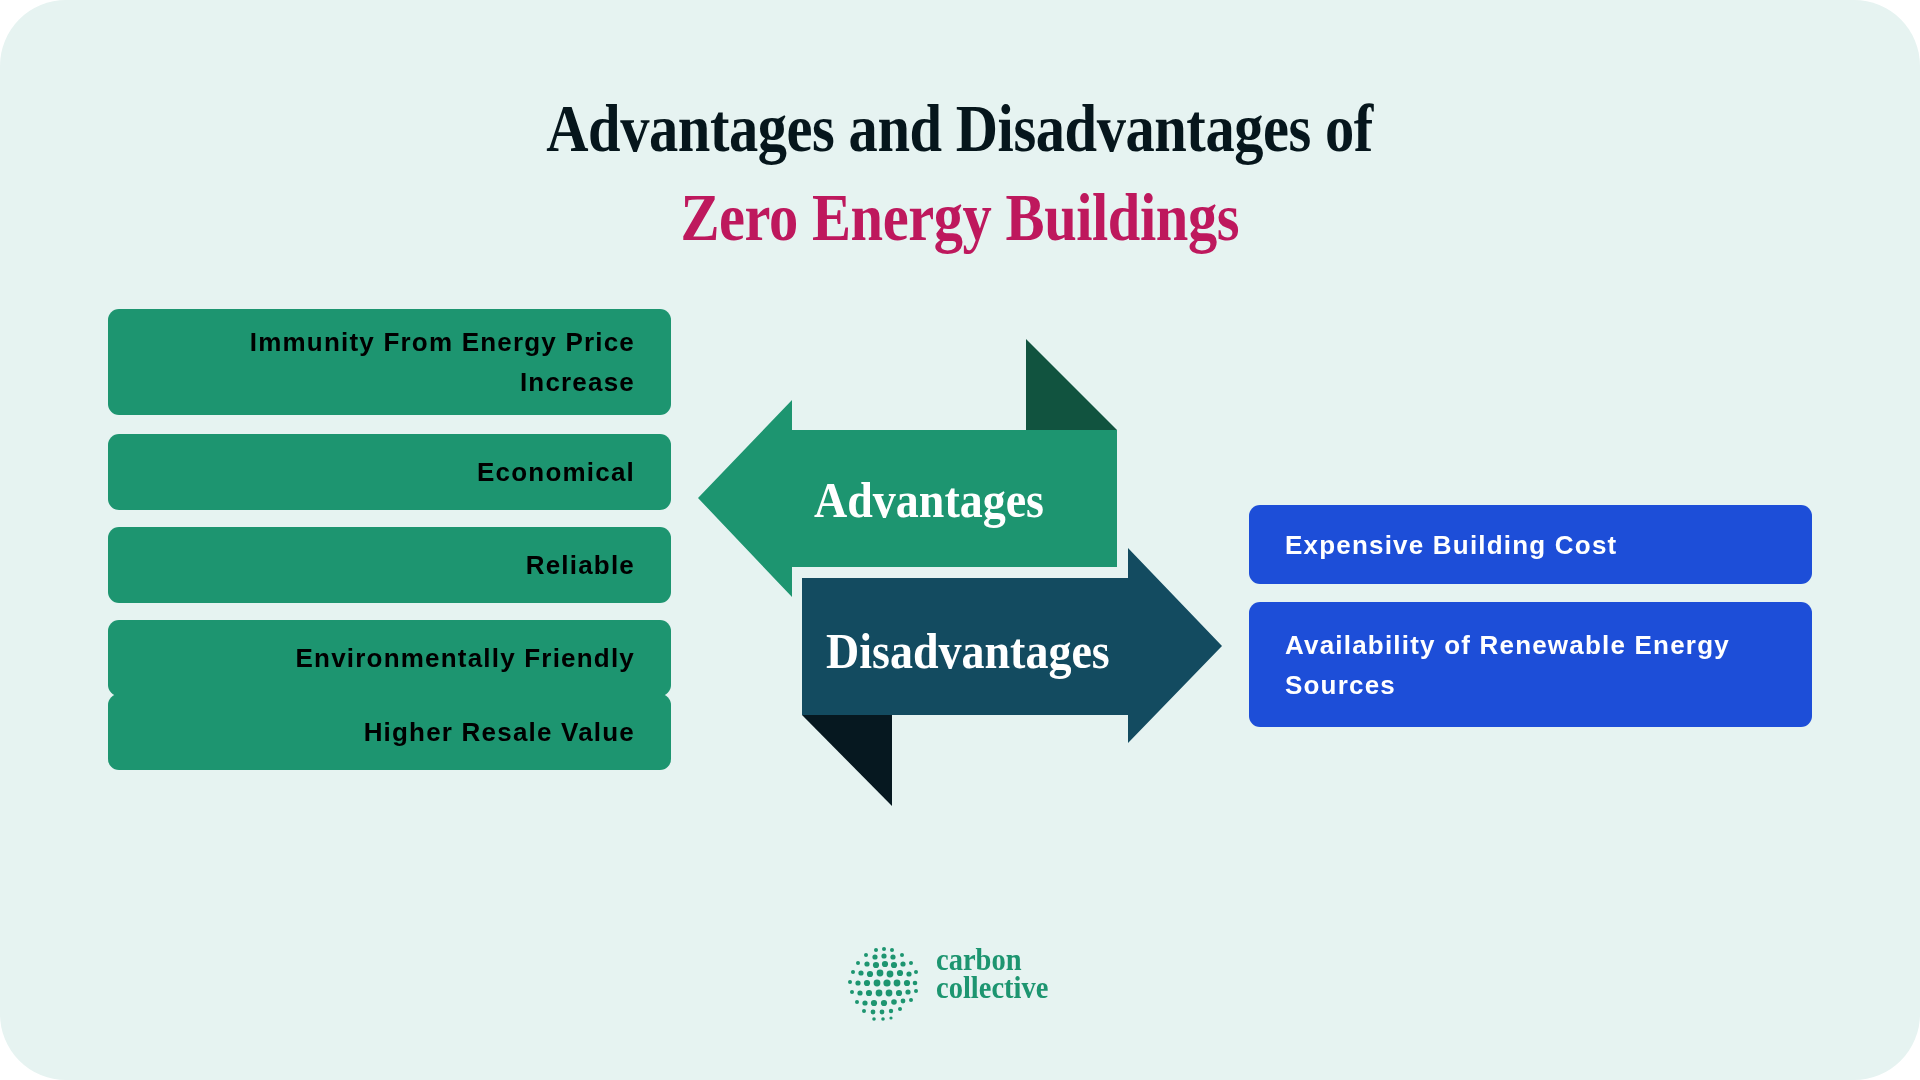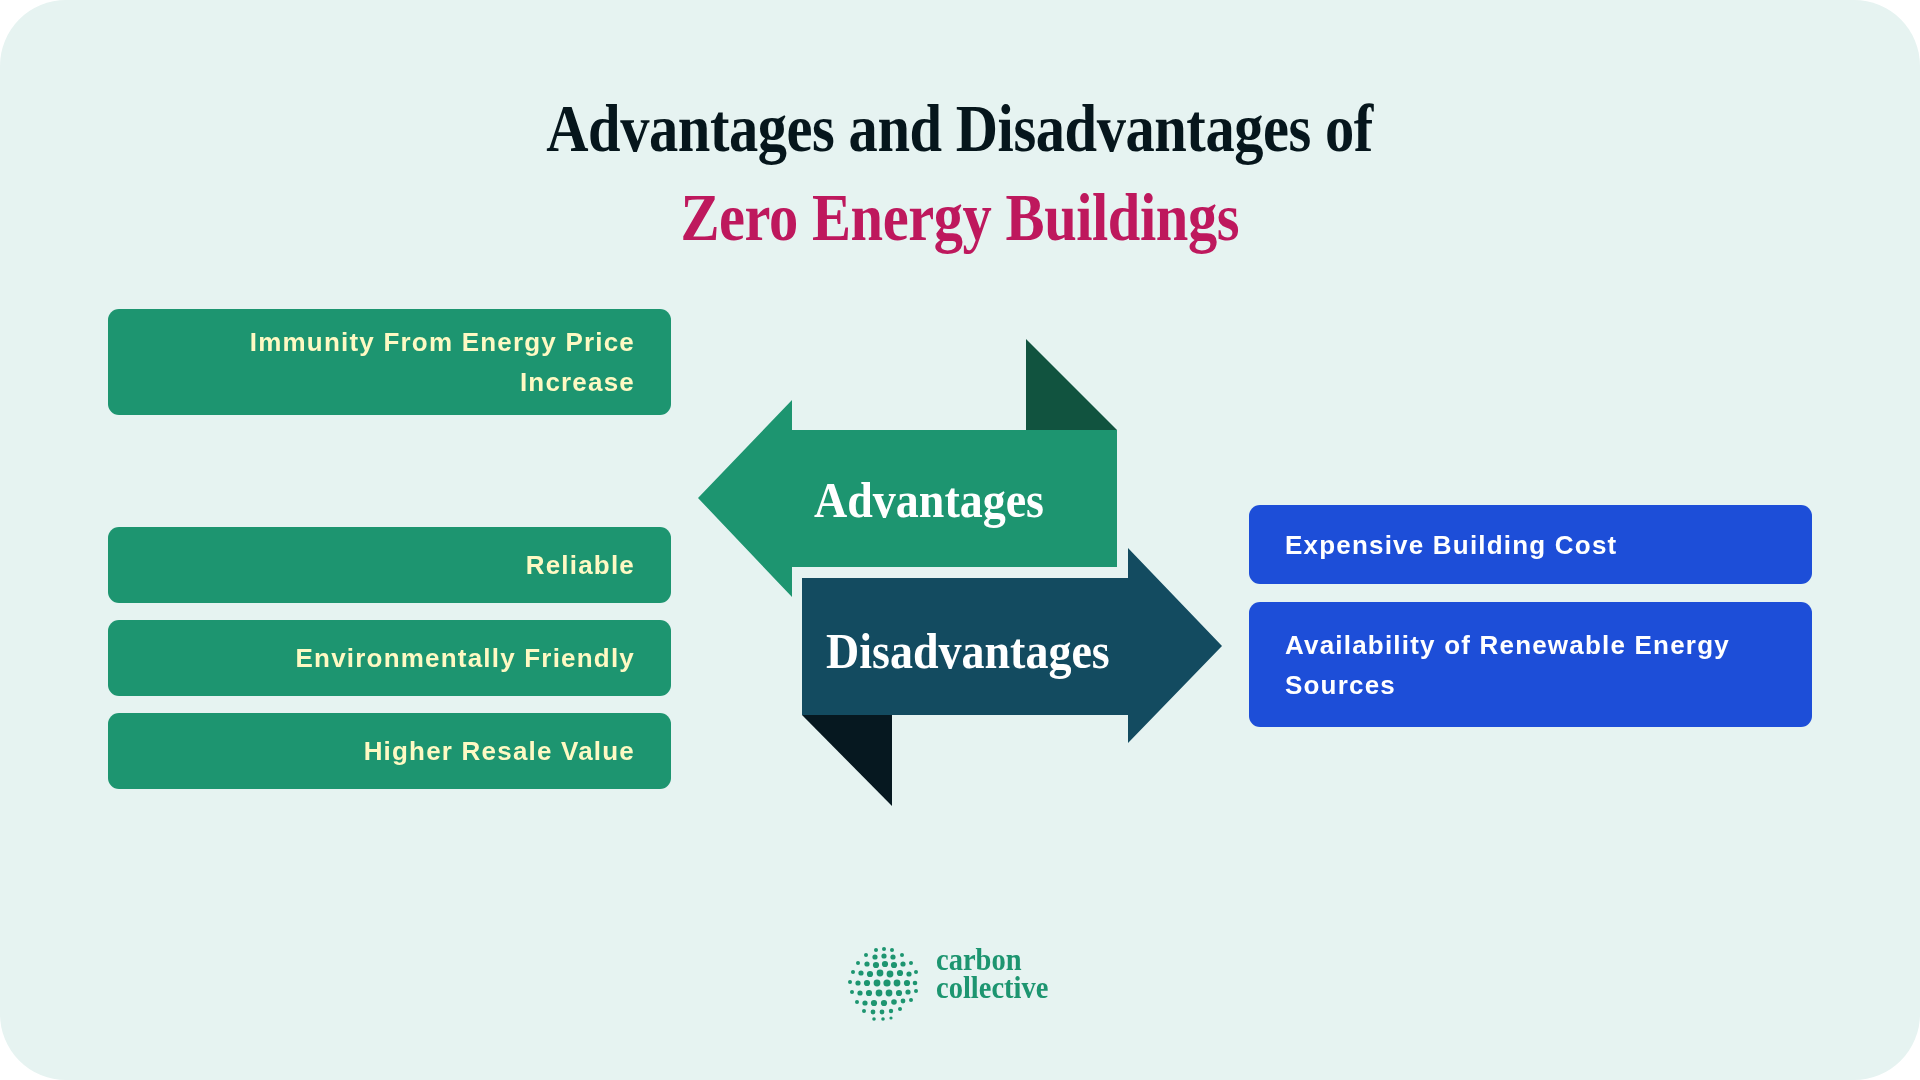--- a/index.html
+++ b/index.html
@@ -26,21 +26,21 @@
     transform: scaleX(0.86);
     transform-origin: center;
     letter-spacing: -0.5px;
   }
   .title-1 { top: 88px; font-size: 68px; line-height: 80px; color: #06161c; }
   .title-2 { top: 177px; font-size: 68px; line-height: 80px; color: #be185d; }
 
   .adv-box {
     position: absolute; left: 108px; width: 563px;
     background: #1d9570; border-radius: 11px;
-    color: #fef9c3;
+    color: #000000;
     font-weight: bold; font-size: 26px; letter-spacing: 1.2px;
     line-height: 40px;
     text-align: right;
     box-sizing: border-box;
     padding: 0 36px;
     display: flex; align-items: center; justify-content: flex-end;
   }
   .dis-box {
     position: absolute; left: 1249px; width: 563px;
     background: #1d4ed8; border-radius: 11px;
@@ -81,27 +81,30 @@
   <div class="title title-1">
     <span class="title-line">Advantages and Disadvantages of</span>
   </div>
   <div class="title title-2">
     <span class="title-line">Zero Energy Buildings</span>
   </div>
 
   <div class="adv-box" style="top:309px;height:106px;">
     <div><span>Immunity From Energy Price</span><br><span>Increase</span></div>
   </div>
+  <div class="adv-box" style="top:434px;height:76px;">
+    <span>Economical</span>
+  </div>
   <div class="adv-box" style="top:620px;height:76px;">
     <span>Environmentally Friendly</span>
   </div>
   <div class="adv-box" style="top:527px;height:76px;">
     <span>Reliable</span>
   </div>
-  <div class="adv-box" style="top:713px;height:76px;">
+  <div class="adv-box" style="top:694px;height:76px;">
     <span>Higher Resale Value</span>
   </div>
 
   <svg class="arrows" width="1920" height="1080" viewBox="0 0 1920 1080">
     <polygon points="1026,339 1026,430 1117,430" fill="#11533f"></polygon>
     <polygon points="698,498 792,400 792,430 1117,430 1117,567 792,567 792,597" fill="#1d9570"></polygon>
     <polygon points="802,578 1128,578 1128,548 1222,646 1128,743 1128,715 802,715" fill="#134b60"></polygon>
     <polygon points="802,715 892,715 892,806" fill="#061820"></polygon>
   </svg>
 

